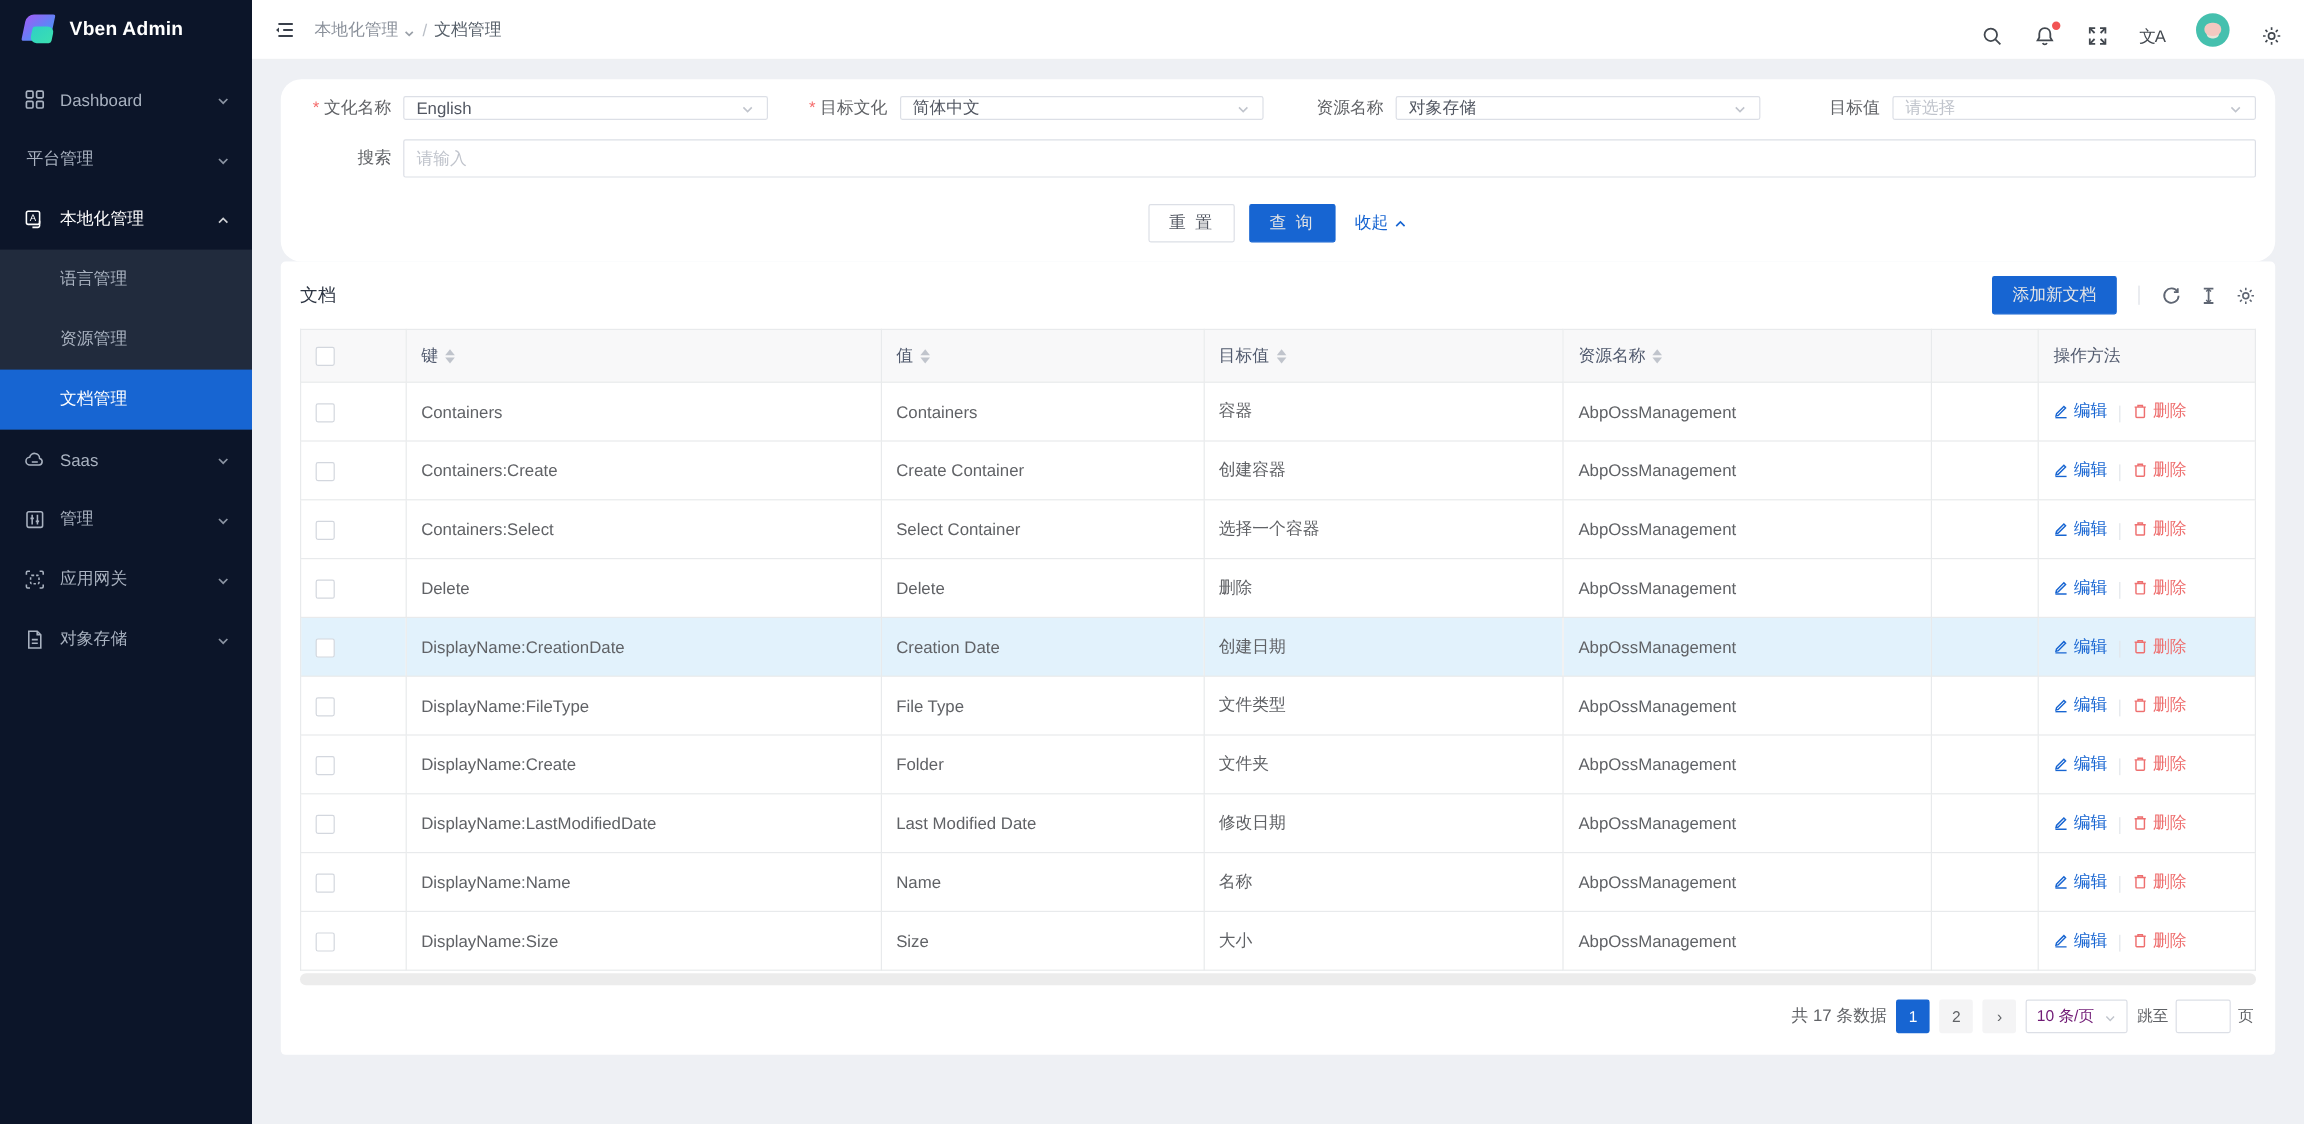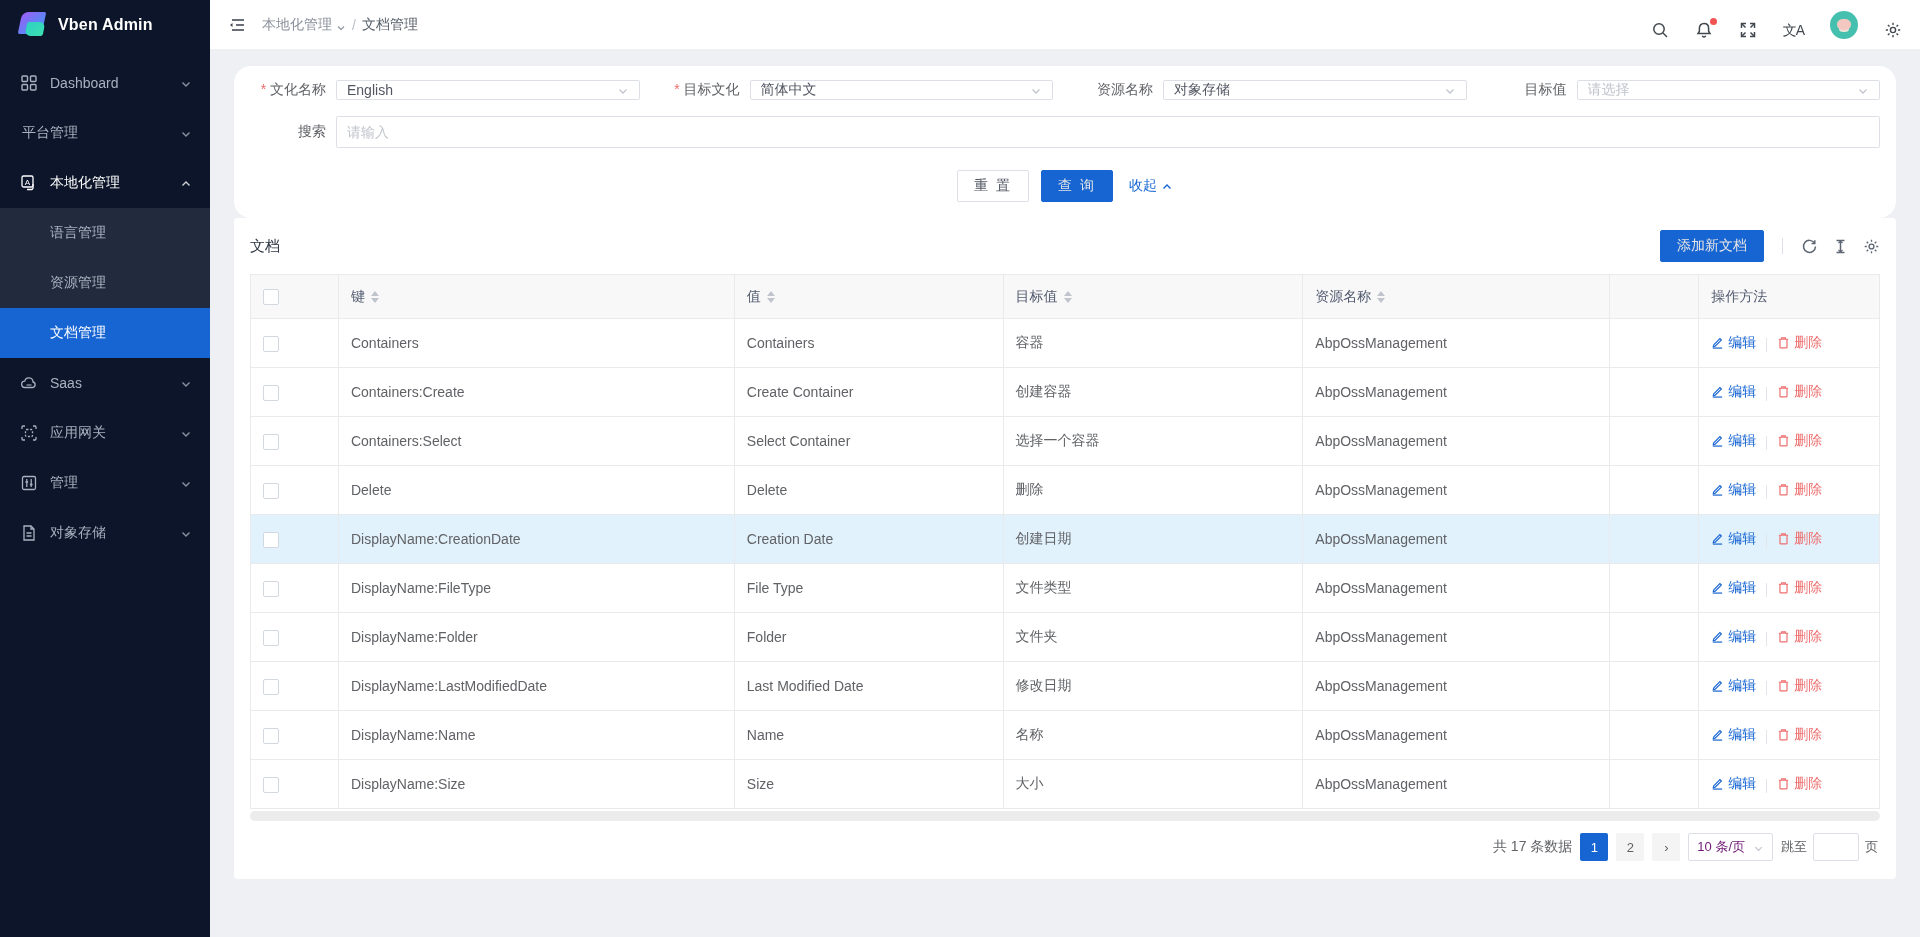--- a/index.html
+++ b/index.html
@@ -178,40 +178,40 @@
           <span class="s-label">Saas</span>
           <span class="s-chevron"><svg viewBox="0 0 12 12" fill="none" stroke="currentColor" stroke-width="1.4">
               <path d="M2.5 4.5L6 8l3.5-3.5"></path>
             </svg></span>
         </div>
       </div>
       <div>
         <div class="side-item">
           <span class="s-icon">
             <svg viewBox="0 0 18 18" fill="none" stroke="currentColor" stroke-width="1.3">
-              <path d="M2 5V3a1 1 0 0 1 1-1h2M13 2h2a1 1 0 0 1 1 1v2M16 13v2a1 1 0 0 1-1 1h-2M5 16H3a1 1 0 0 1-1-1v-2"></path>
-              <rect x="5.5" y="5.5" width="7" height="7" rx="1" stroke-dasharray="2 1.6"></rect>
+              <rect x="2.5" y="2.5" width="13" height="13" rx="1.5"></rect>
+              <path d="M6.8 5v8M11.2 5v8"></path>
+              <path d="M5.4 8h2.8M9.8 10.5h2.8" stroke-width="1.6"></path>
             </svg>
           </span>
-          <span class="s-label">应用网关</span>
+          <span class="s-label">管理</span>
           <span class="s-chevron"><svg viewBox="0 0 12 12" fill="none" stroke="currentColor" stroke-width="1.4">
               <path d="M2.5 4.5L6 8l3.5-3.5"></path>
             </svg></span>
         </div>
       </div>
       <div>
         <div class="side-item">
           <span class="s-icon">
             <svg viewBox="0 0 18 18" fill="none" stroke="currentColor" stroke-width="1.3">
-              <rect x="2.5" y="2.5" width="13" height="13" rx="1.5"></rect>
-              <path d="M6.8 5v8M11.2 5v8"></path>
-              <path d="M5.4 8h2.8M9.8 10.5h2.8" stroke-width="1.6"></path>
+              <path d="M2 5V3a1 1 0 0 1 1-1h2M13 2h2a1 1 0 0 1 1 1v2M16 13v2a1 1 0 0 1-1 1h-2M5 16H3a1 1 0 0 1-1-1v-2"></path>
+              <rect x="5.5" y="5.5" width="7" height="7" rx="1" stroke-dasharray="2 1.6"></rect>
             </svg>
           </span>
-          <span class="s-label">管理</span>
+          <span class="s-label">应用网关</span>
           <span class="s-chevron"><svg viewBox="0 0 12 12" fill="none" stroke="currentColor" stroke-width="1.4">
               <path d="M2.5 4.5L6 8l3.5-3.5"></path>
             </svg></span>
         </div>
       </div>
       <div>
         <div class="side-item">
           <span class="s-icon">
             <svg viewBox="0 0 18 18" fill="none" stroke="currentColor" stroke-width="1.3">
               <path d="M4 2h7l3 3v11H4z"></path>
@@ -538,21 +538,21 @@
       </a><span class="op-div"></span><a class="op-link op-del">
         <svg class="op-ic" viewBox="0 0 14 14" fill="none" stroke="currentColor" stroke-width="1.3">
                     <path d="M2 3.5h10M5 3.5V2h4v1.5M3.2 3.5V12a.8.8 0 0 0 .8.8h6a.8.8 0 0 0 .8-.8V3.5"></path>
                   </svg>
         <span class="op-lbl">删除</span>
       </a>
     </td>
   </tr>
             <tr>
     <td class="c-check"><span class="checkbox"></span></td>
-    <td class="c-key">DisplayName:Folder</td>
+    <td class="c-key">DisplayName:Create</td>
     <td class="c-val">Folder</td>
     <td class="c-target">文件夹</td>
     <td class="c-res">AbpOssManagement</td>
     <td></td>
     <td class="c-ops">
       <a class="op-link op-edit">
         <svg class="op-ic" viewBox="0 0 14 14" fill="none" stroke="currentColor" stroke-width="1.3">
                     <path d="M3 9.5L9.6 2.9l1.5 1.5L4.5 11l-2 .5z"></path>
                     <path d="M2 13h10"></path>
                   </svg>

